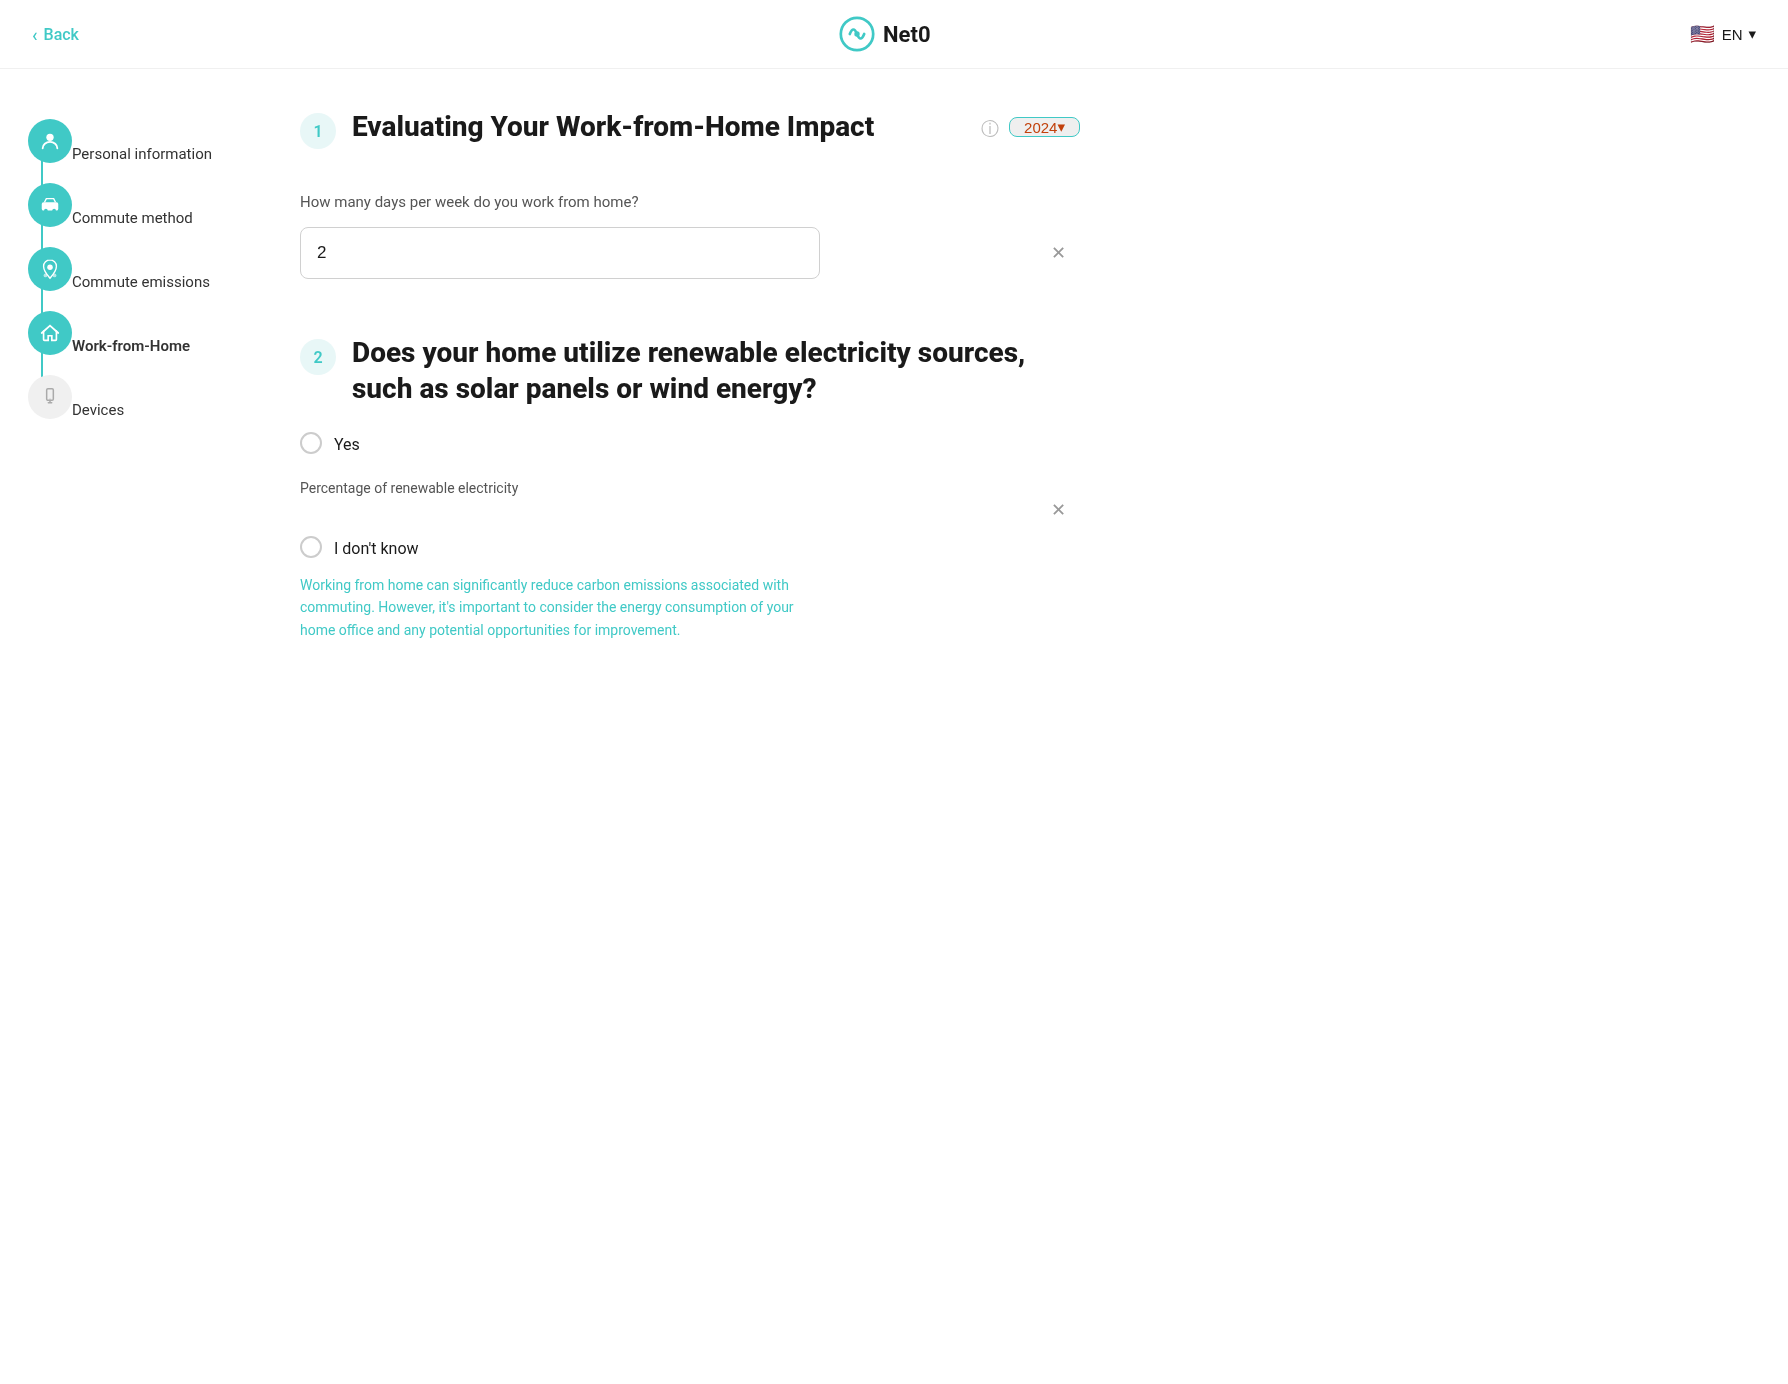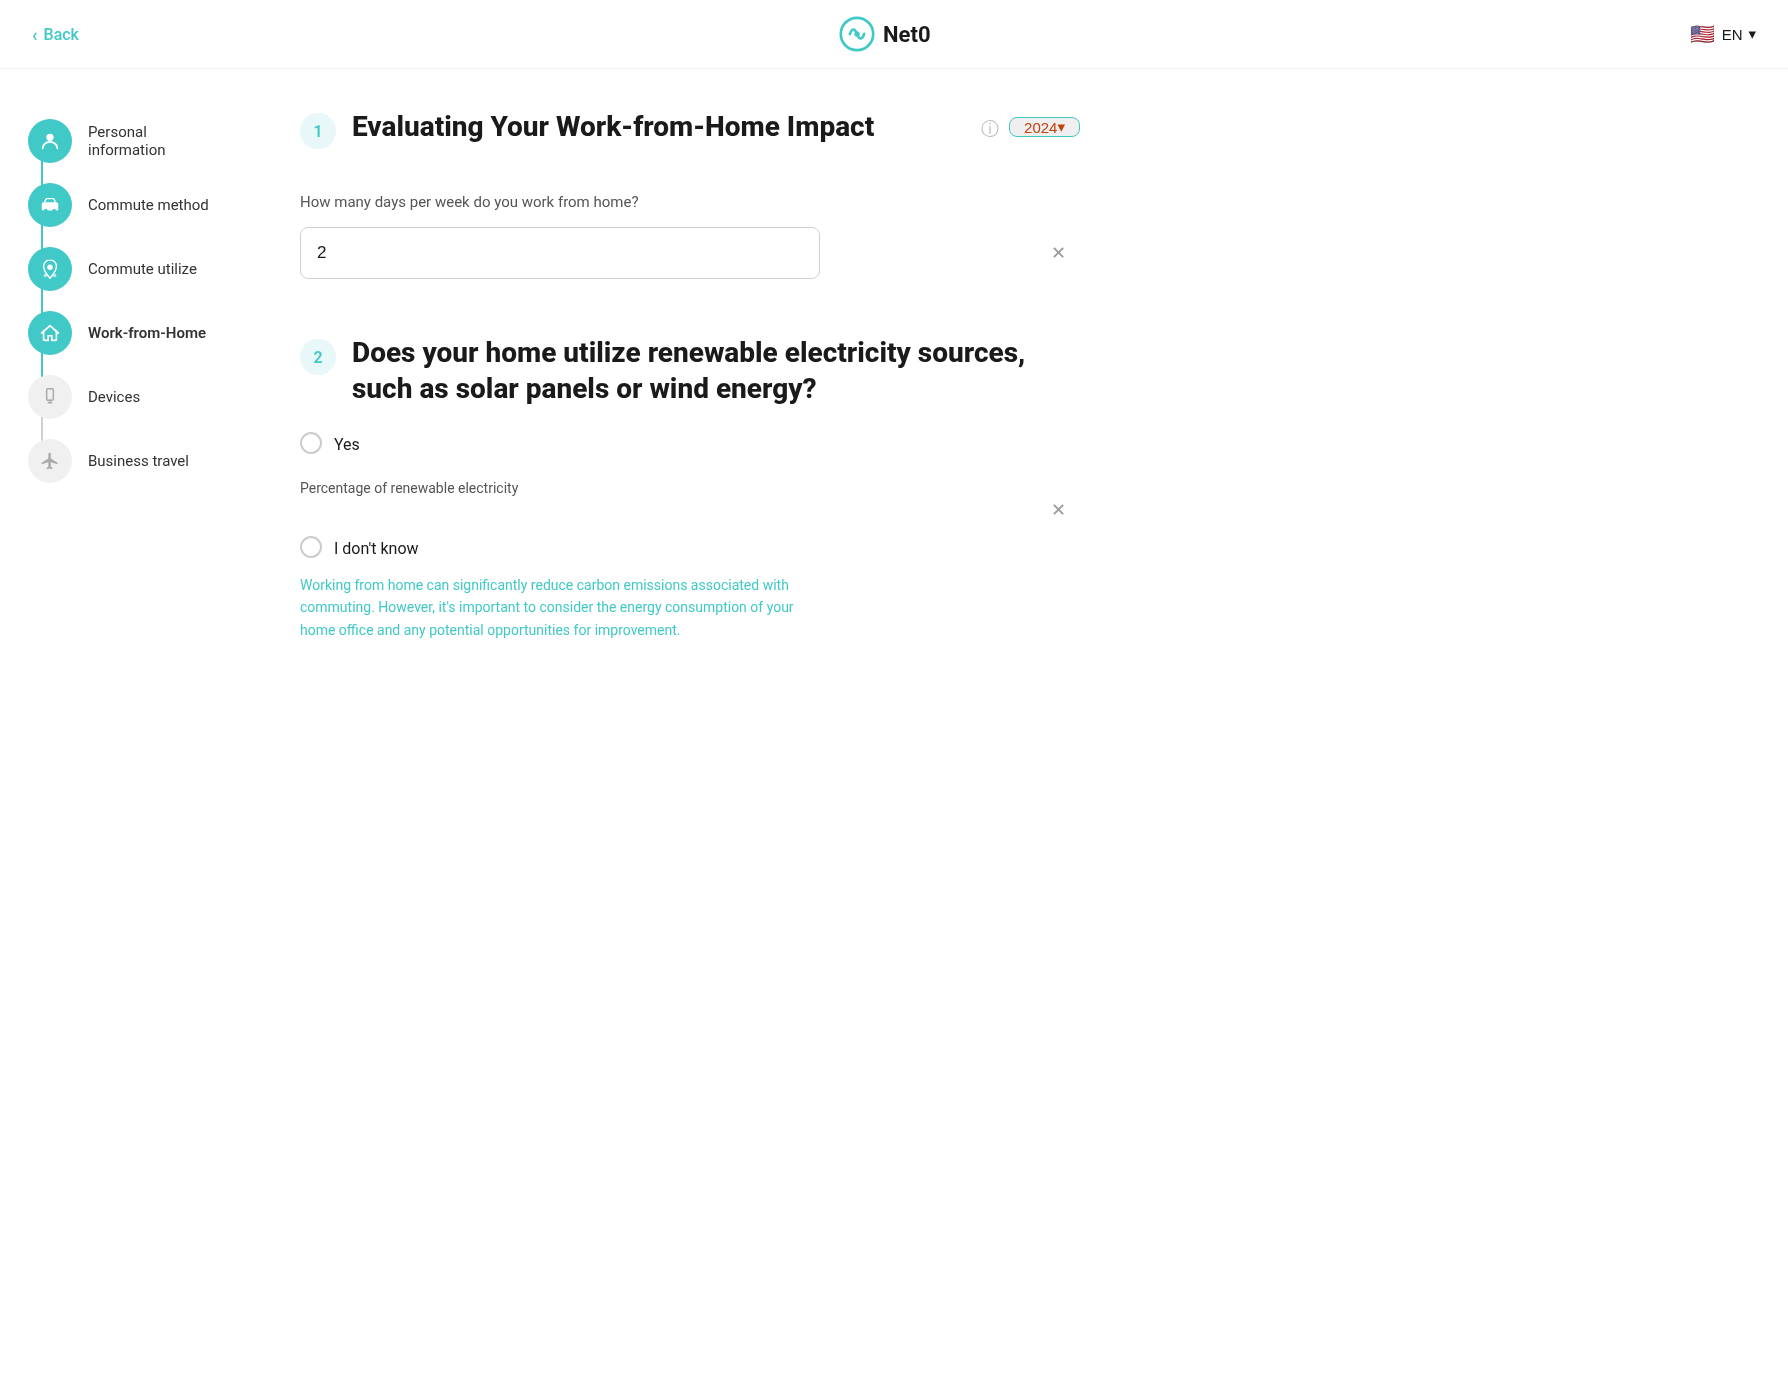--- a/index.html
+++ b/index.html
@@ -71,22 +71,21 @@
     }
 
     
     .sidebar {
       width: 240px;
       padding: 40px 20px;
       flex-shrink: 0;
     }
     .sidebar-item {
       display: flex;
-      align-items: center;
-      gap: 16px;
+      align-items: flex-end;
       padding: 10px 8px;
       cursor: pointer;
       position: relative;
     }
     .sidebar-item:not(:last-child)::after {
       content: '';
       position: absolute;
       left: 21px;
       top: 52px;
       width: 2px;
@@ -332,21 +331,21 @@
 
     <div class="sidebar-item completed">
       <div class="step-circle completed">
         <svg width="22" height="22" viewBox="0 0 24 24" fill="none">
           <circle cx="12" cy="10" r="3" fill="white"></circle>
           <path d="M12 2C8.13 2 5 5.13 5 9c0 5.25 7 13 7 13s7-7.75 7-13c0-3.87-3.13-7-7-7z" stroke="white" stroke-width="1.5" fill="none"></path>
           <circle cx="7" cy="19" r="2" fill="white" opacity="0.6"></circle>
           <circle cx="17" cy="19" r="2" fill="white" opacity="0.6"></circle>
         </svg>
       </div>
-      <span class="sidebar-label">Commute utilize</span>
+      <span class="sidebar-label">Commute emissions</span>
     </div>
 
     <div class="sidebar-item active">
       <div class="step-circle active">
         <svg width="22" height="22" viewBox="0 0 24 24" fill="none">
           <path d="M3 12L12 4l9 8" stroke="white" stroke-width="2" stroke-linecap="round" fill="none"></path>
           <path d="M5 10v9a1 1 0 001 1h4v-5h4v5h4a1 1 0 001-1v-9" stroke="white" stroke-width="1.8" fill="none" stroke-linecap="round"></path>
         </svg>
       </div>
       <span class="sidebar-label">Work-from-Home</span>
@@ -357,28 +356,20 @@
         <svg width="20" height="20" viewBox="0 0 24 24" fill="none">
           <rect x="8" y="2" width="8" height="14" rx="1.5" stroke="#aaa" stroke-width="1.8" fill="none"></rect>
           <line x1="12" y1="16" x2="12" y2="19" stroke="#aaa" stroke-width="1.8"></line>
           <line x1="10" y1="19" x2="14" y2="19" stroke="#aaa" stroke-width="1.8" stroke-linecap="round"></line>
           <circle cx="12" cy="14.5" r="0.7" fill="#aaa"></circle>
         </svg>
       </div>
       <span class="sidebar-label">Devices</span>
     </div>
 
-    <div class="sidebar-item">
-      <div class="step-circle inactive">
-        <svg width="20" height="20" viewBox="0 0 24 24" fill="none">
-          <path d="M21 16v-2l-8-5V3.5a1.5 1.5 0 00-3 0V9l-8 5v2l8-2.5V19l-2 1.5V22l3.5-1 3.5 1v-1.5L13 19v-5.5l8 2.5z" fill="#aaa"></path>
-        </svg>
-      </div>
-      <span class="sidebar-label">Business travel</span>
-    </div>
   </nav>
 
   <main class="main-content">
 
     <section class="question-section">
       <div class="info-icon-area">
         <div class="question-header">
           <div class="q-number">1</div>
           <h1 class="q-title">Evaluating Your Work-from-Home Impact</h1>
         </div>

